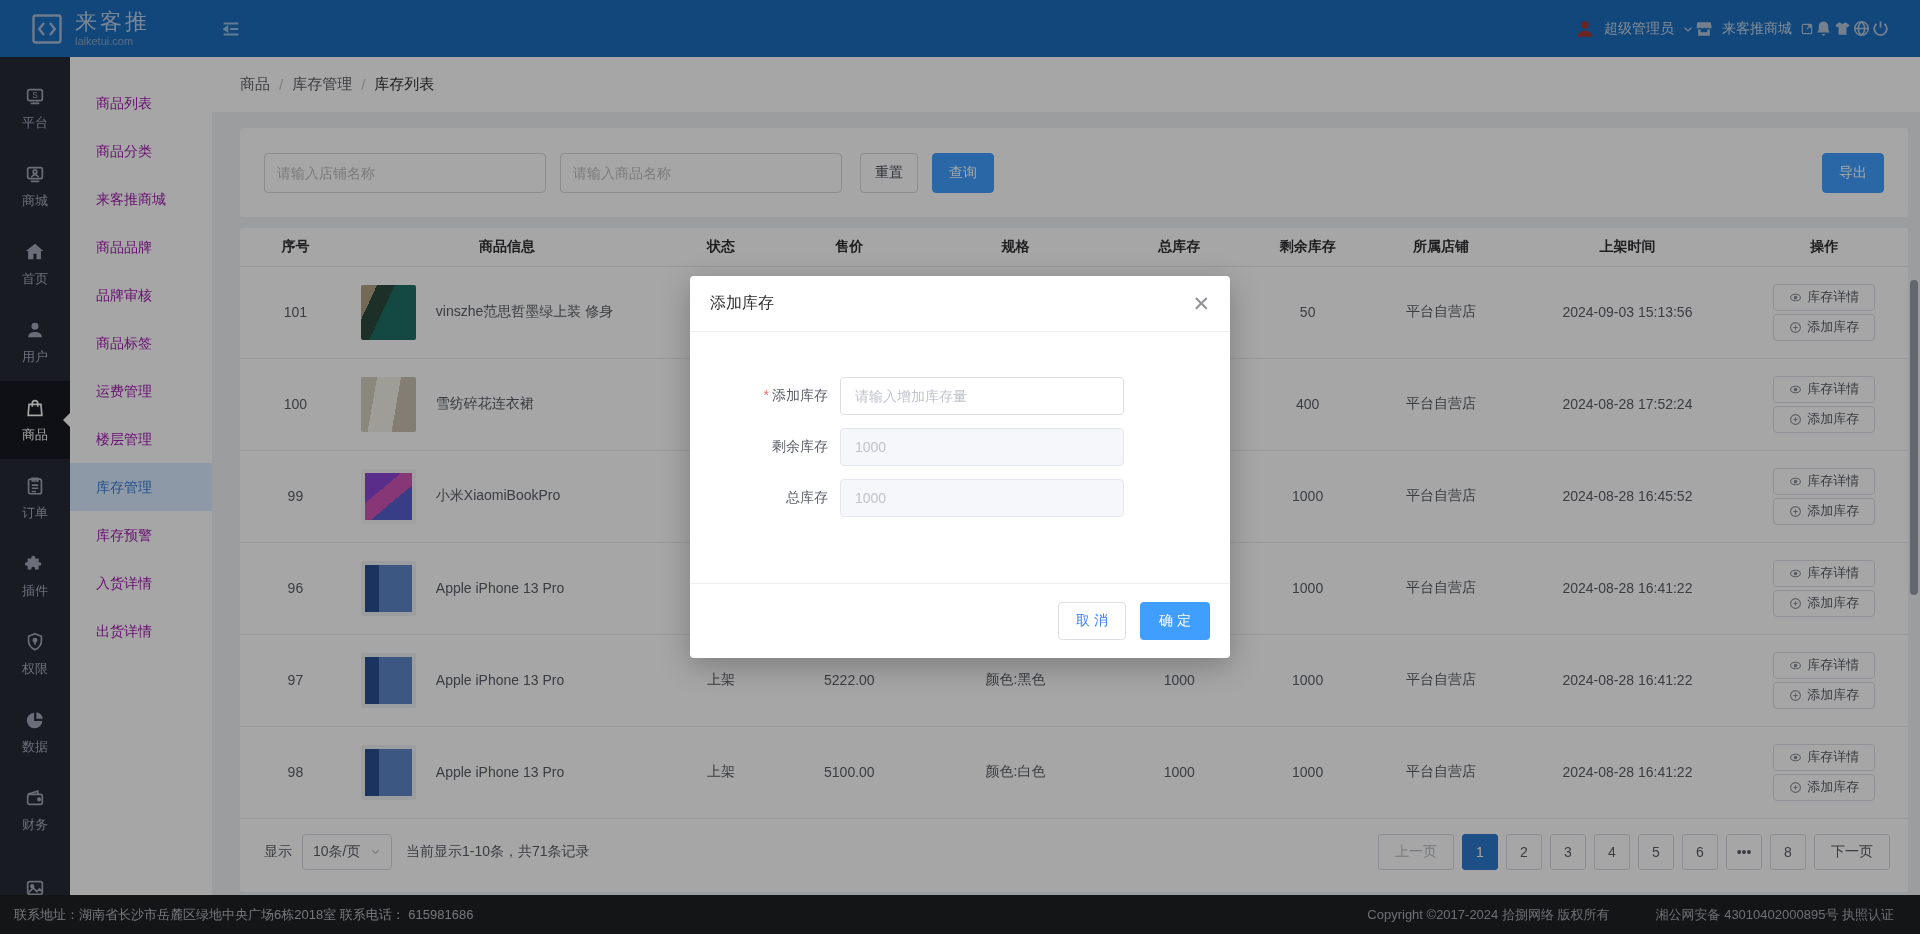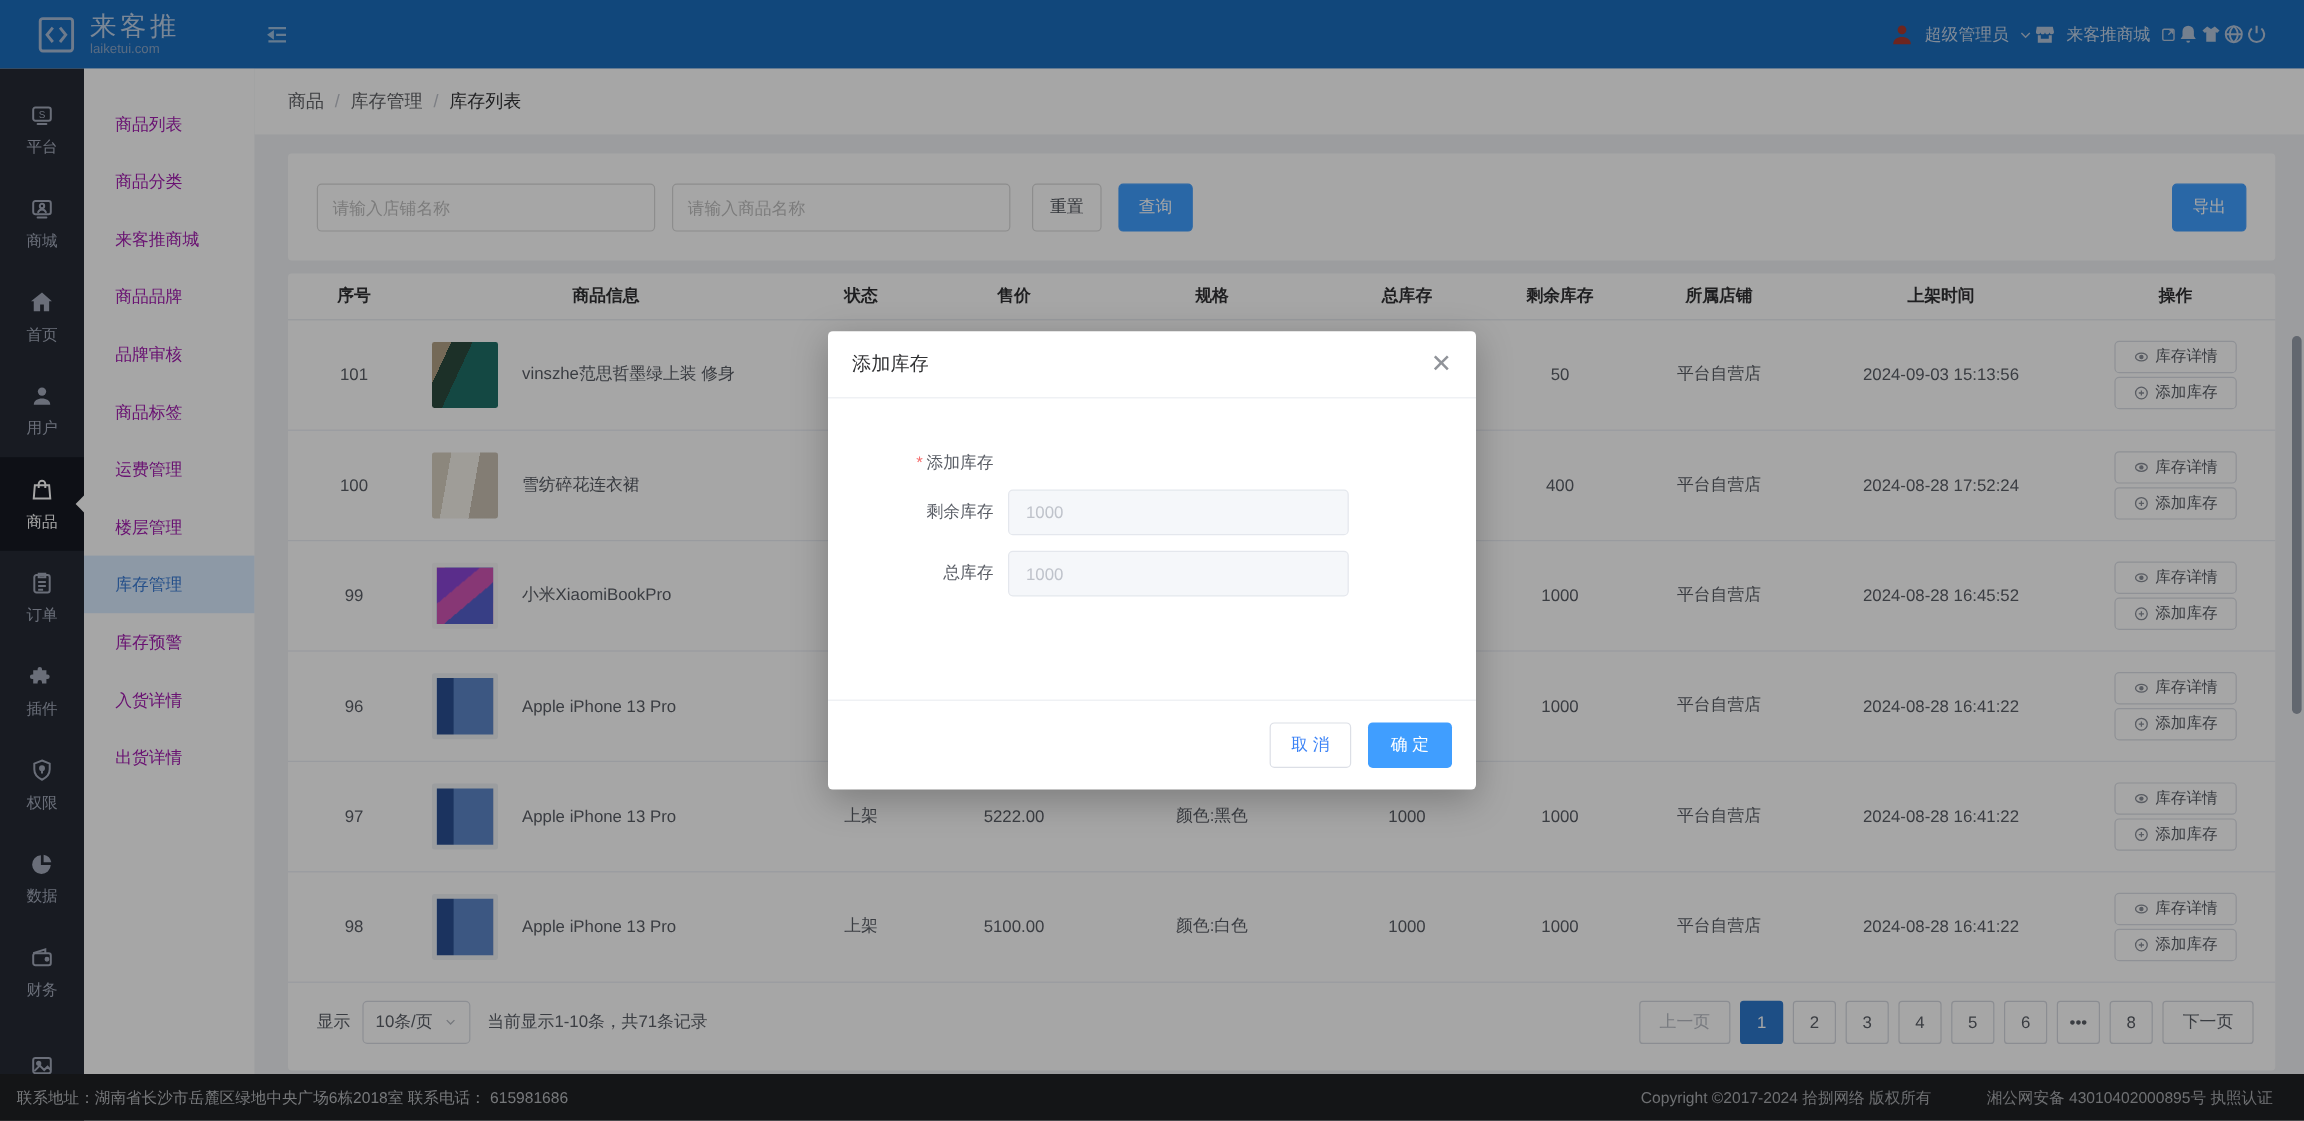--- a/index.html
+++ b/index.html
@@ -29,21 +29,21 @@
   .submenu { position:absolute; top:57px; left:70px; bottom:39px; width:142px; background:#ffffff; z-index:4; padding-top:22px; }
   .submenu-item { height:48px; line-height:48px; padding-left:26px; font-size:14px; color:#a21caf; cursor:pointer; }
   .submenu-item.active { background:#d9ecff; color:#3a7bd5; }
 
   
   .main { position:absolute; left:212px; top:57px; right:0; bottom:39px; background:#f0f2f5; z-index:3; overflow:hidden; }
   .crumb-bar { height:55px; background:#fff; display:flex; align-items:center; gap:9px; padding-left:28px; font-size:15px; }
   .crumb-link { color:#606266; cursor:pointer; }
   .crumb-sep { color:#c0c4cc; }
   .crumb-cur { color:#303133; }
-  .content { padding:16px 24px 0 28px; }
+  .content { padding:16px 12px 0 28px; }
 
   .filter-card { background:#fff; border-radius:3px; height:89px; padding:24px; display:flex; align-items:center; gap:14px; }
   .f-input { width:282px; height:40px; border:1px solid #d9d9d9; border-radius:4px; padding:0 12px; font-size:14px; color:#303133; outline:none; background:#fff; }
   .f-input::placeholder { color:#bfbfbf; }
   .btn { height:40px; border-radius:4px; font-size:14px; cursor:pointer; }
   .btn-reset { width:58px; background:#fff; border:1px solid #d9d9d9; color:#4a4f57; margin-left:4px; }
   .btn-primary { background:#409eff; border:1px solid #409eff; color:#fff; }
   .btn-search { width:62px; }
   .btn-export { width:62px; margin-left:auto; }
 
@@ -571,20 +571,21 @@
 <div class="overlay"></div>
 
 <div class="modal">
   <div class="modal-header">
     <span>添加库存</span>
     <span class="modal-close">✕</span>
   </div>
   <div class="modal-body">
     <div class="form-row">
       <span class="form-label"><span class="star">*</span><span>添加库存</span></span>
+      <input class="form-input" type="text" placeholder="请输入增加库存量" style="">
     </div>
     <div class="form-row">
       <span class="form-label"><span>剩余库存</span></span>
       <input class="form-input" type="text" disabled="" value="1000" style="">
     </div>
     <div class="form-row">
       <span class="form-label"><span>总库存</span></span>
       <input class="form-input" type="text" disabled="" value="1000" style="">
     </div>
   </div>

